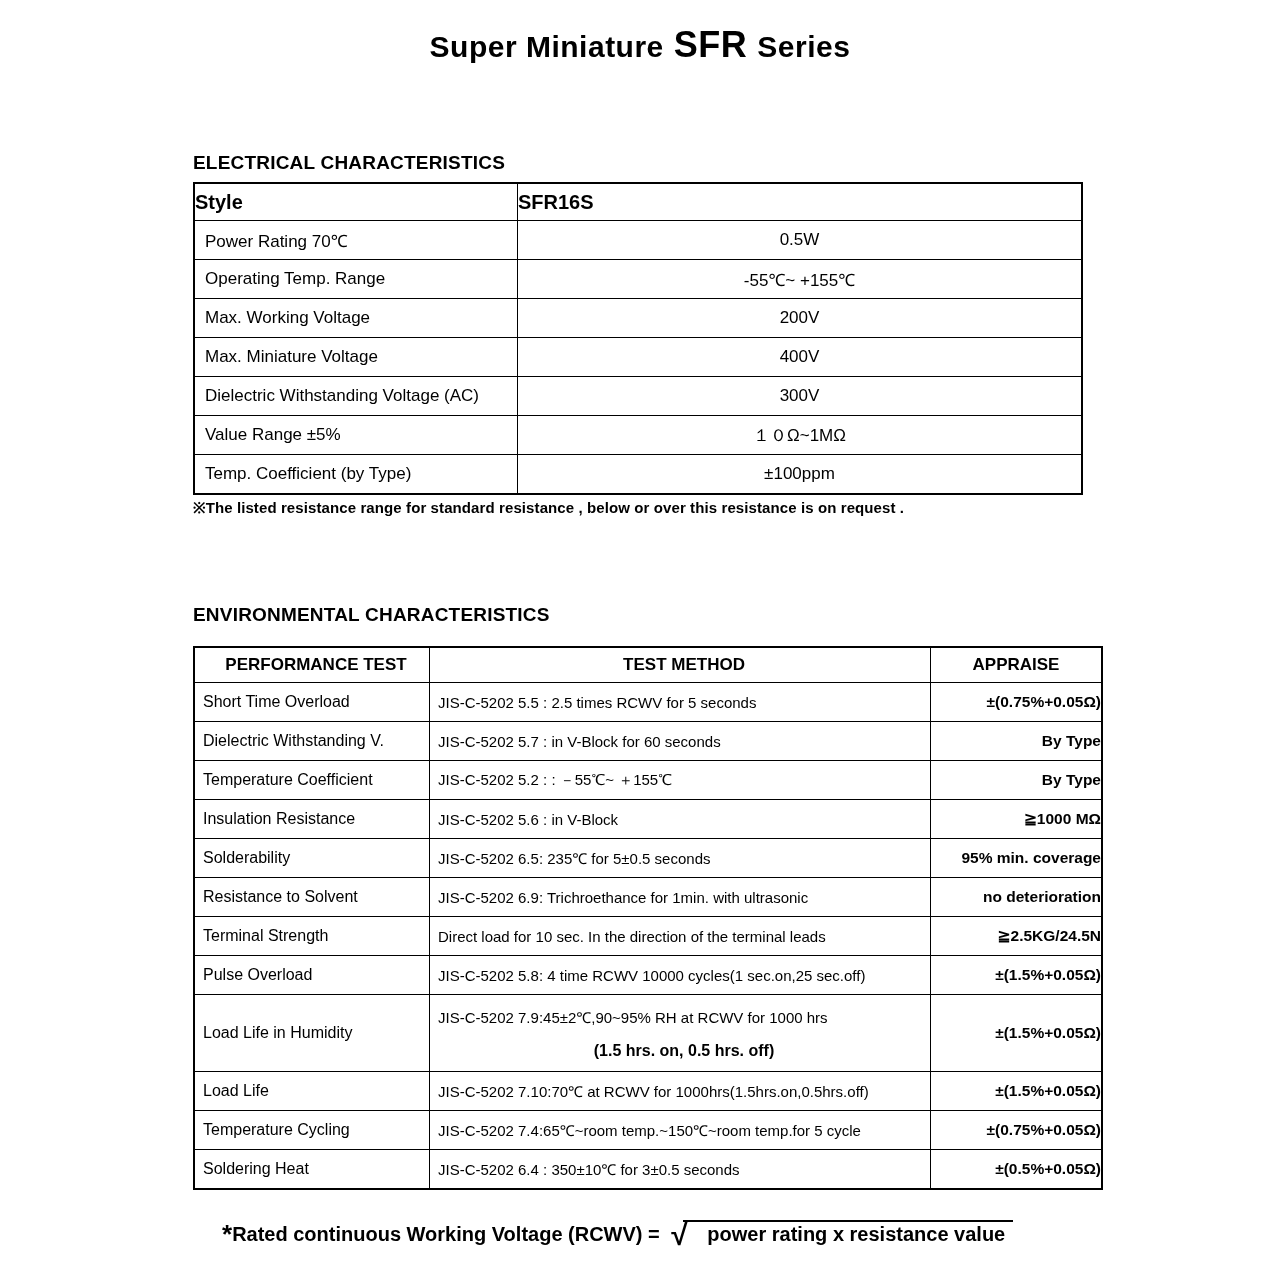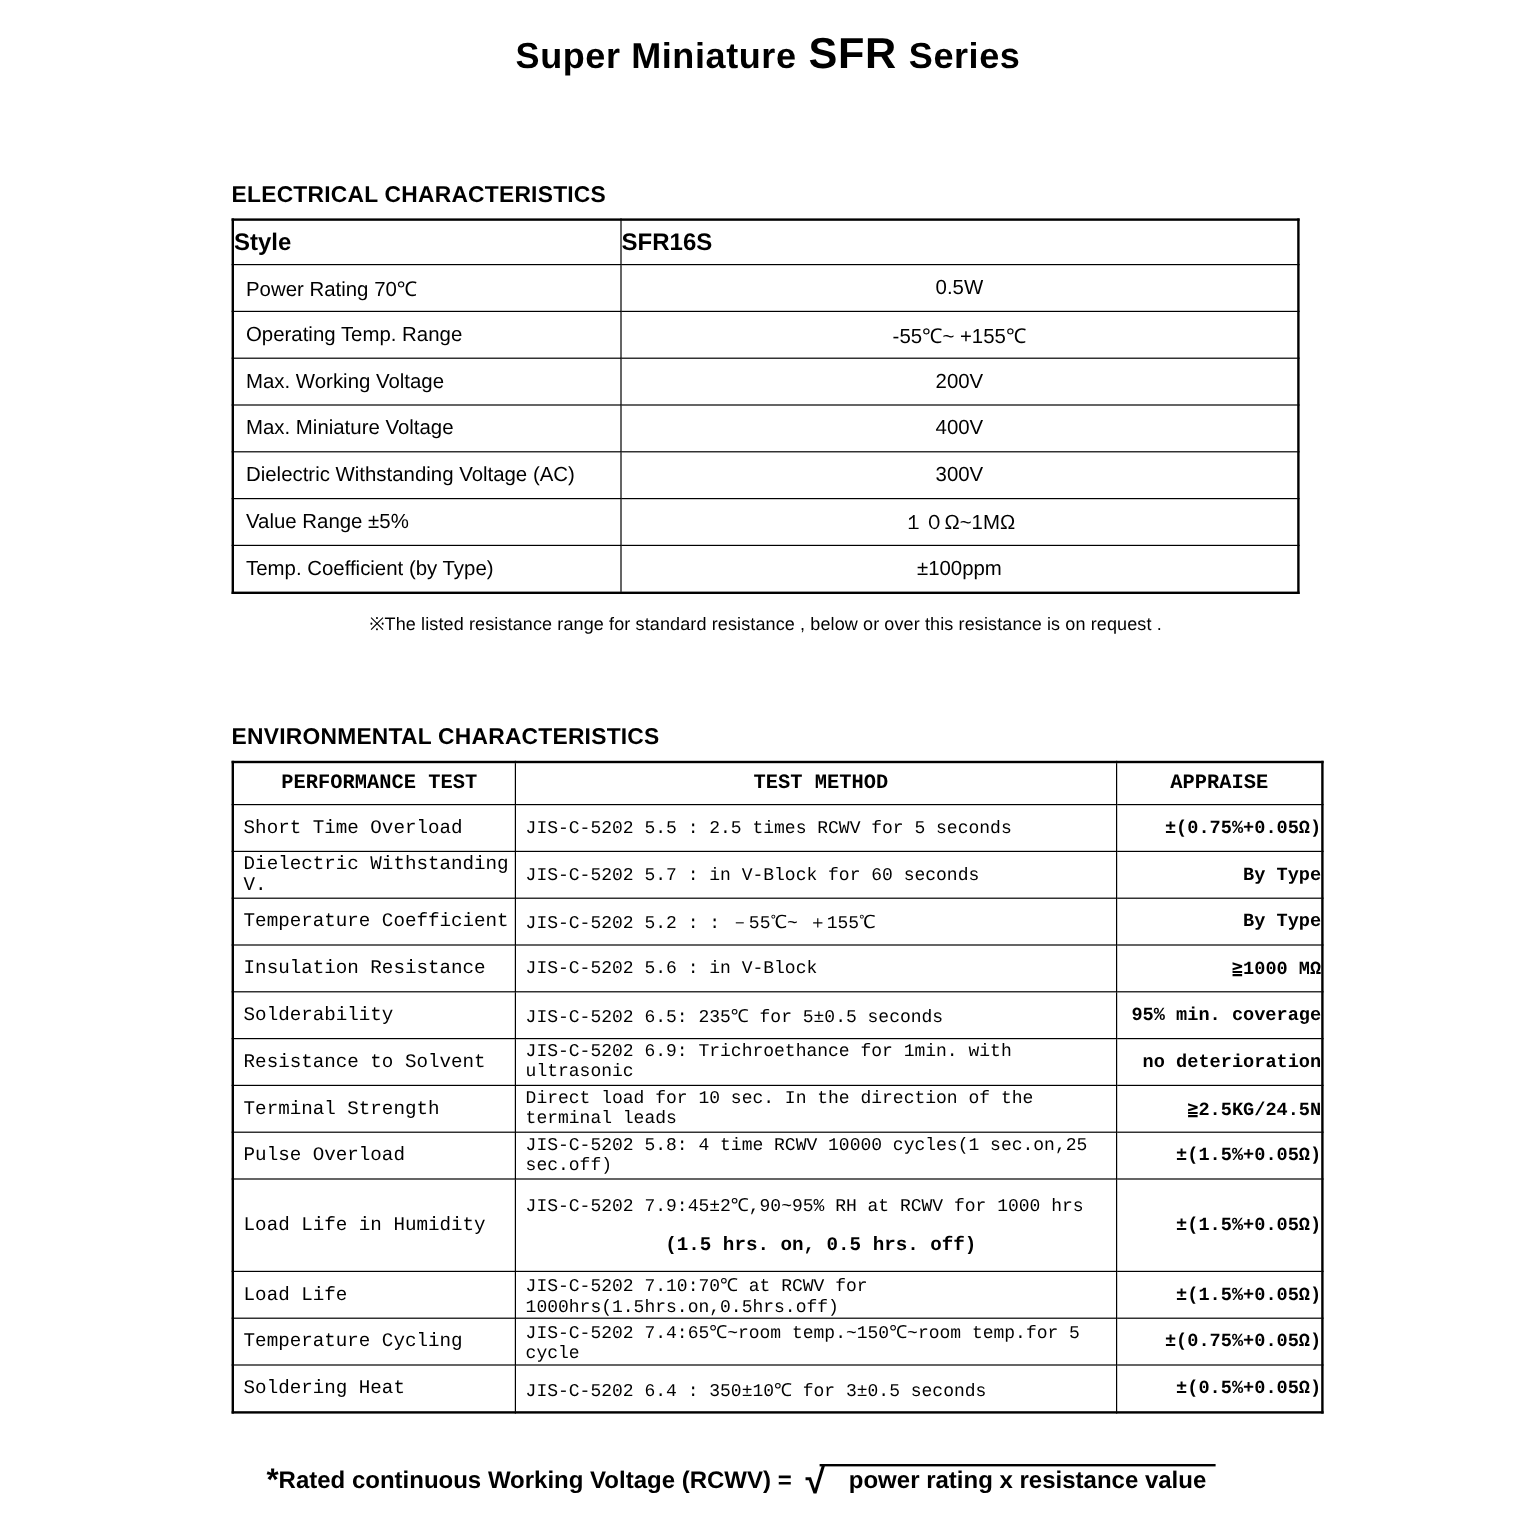--- a/index.html
+++ b/index.html
@@ -82,31 +82,29 @@
   }
   #electrical-table .hdr td {
     text-align: left;
     font-size: 20px;
     font-weight: bold;
     height: 36px;
     padding-left: 0;
     margin-top: 10px;
   }
   .sub-note {
-    margin-top: 14px;
-    text-align: center;
+    margin-top: 2px;
     font-size: 15px;
-    font-weight: normal;
+    font-weight: bold;
     letter-spacing: 0.1px;
   }
 
   
   #environmental-table {
-    margin-top: 8px;
-    font-family: Liberation Mono, monospace;
+    margin-top: 20px;
   }
   #environmental-table td {
     font-size: 16px;
     height: 38px;
   }
   #environmental-table .eh td {
     text-align: center;
     font-weight: bold;
     font-size: 17px;
     height: 34px;

